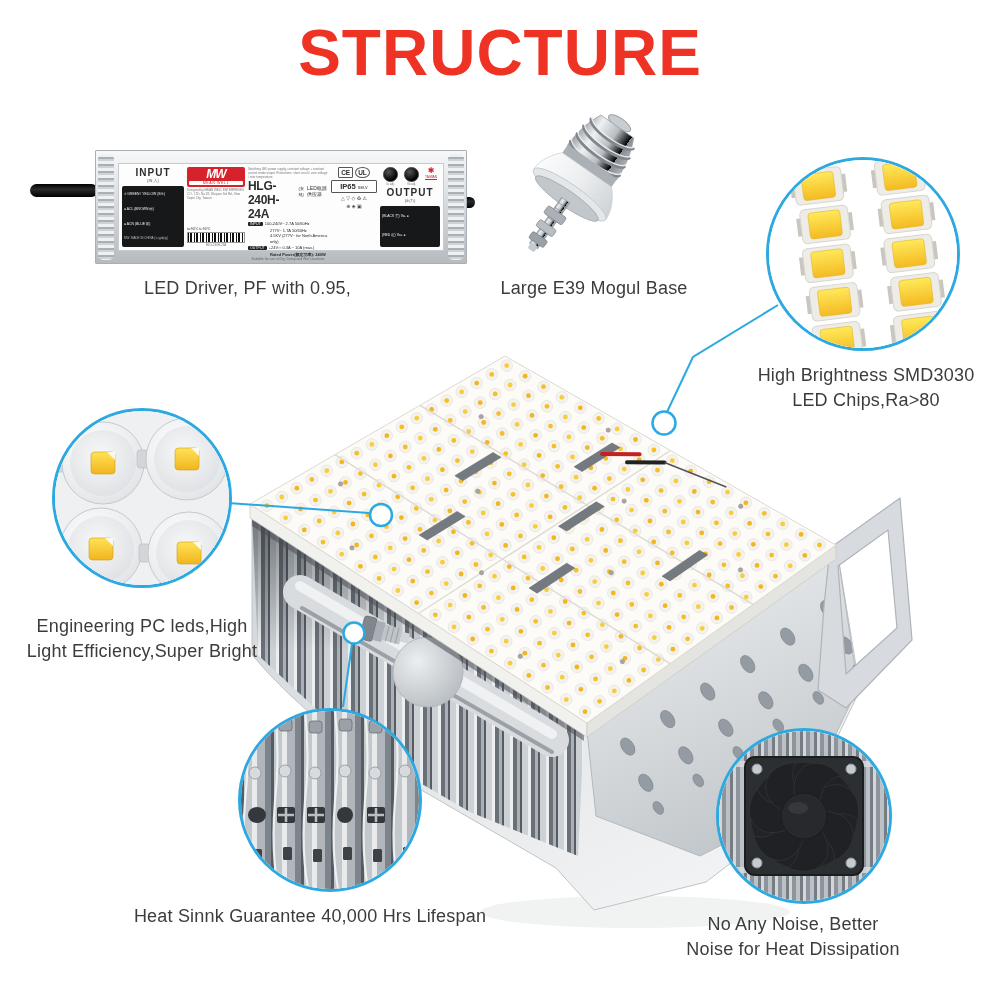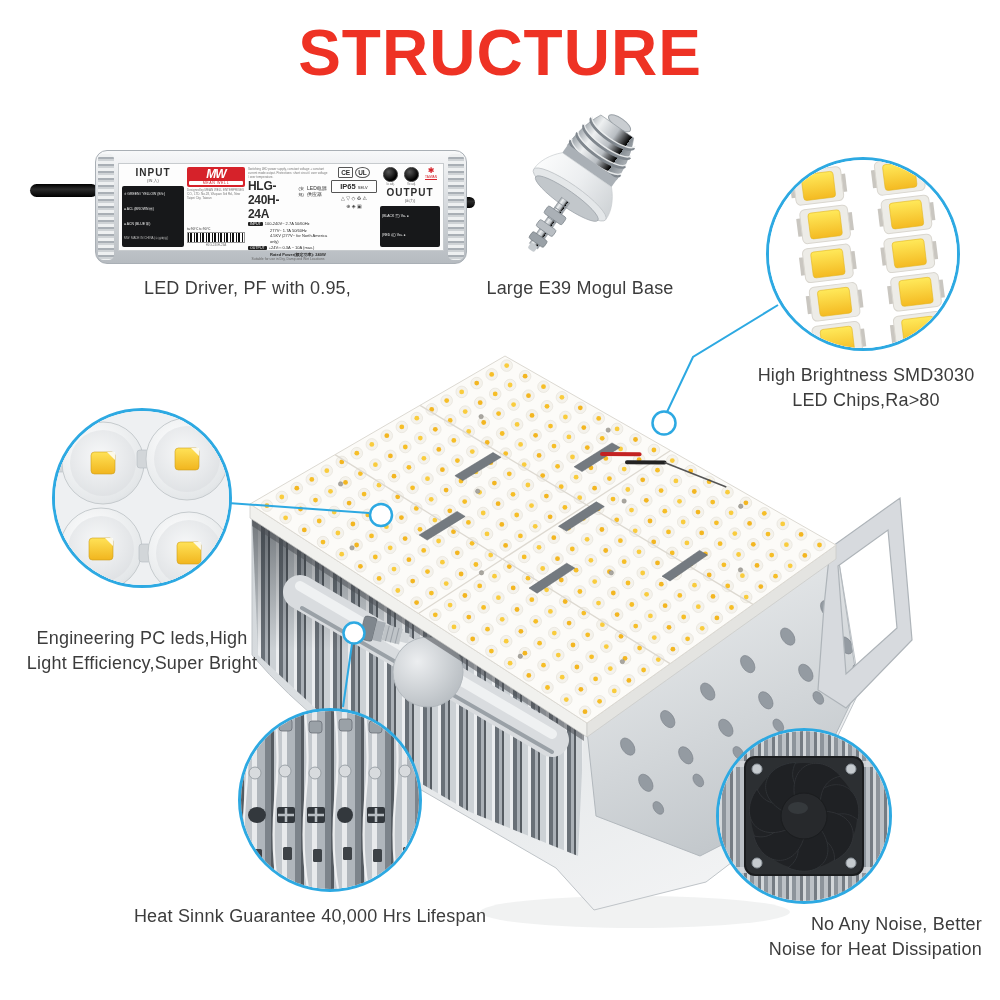--- a/index.html
+++ b/index.html
@@ -7,21 +7,21 @@
           font-family:"Liberation Sans",sans-serif;}
   .abs{position:absolute;}
   #title{left:0;top:16px;width:1000px;text-align:center;font-size:64px;font-weight:700;
          letter-spacing:1px;color:#EE3224;}
   .caption{position:absolute;text-align:center;color:#3C3C3C;font-size:18px;line-height:25px;letter-spacing:.2px;}
   .callout{position:absolute;border:3px solid #2DA9E2;border-radius:50%;overflow:hidden;background:#fff;box-sizing:border-box;}
   .callout svg{display:block;}
   
   #driver{left:30px;top:142px;width:450px;height:128px;}
   .wire{position:absolute;background:linear-gradient(#000,#2b2b2b 40%,#000);border-radius:7px;}
-  #driver-body{position:absolute;left:65px;top:8px;width:370px;height:112px;border-radius:12px;
+  #driver-body{position:absolute;left:65px;top:8px;width:370px;height:112px;border-radius:1px;
      background:linear-gradient(#f7f8f9,#d2d6da 55%,#b6bbc0);border:1px solid #a9afb5;}
   .flange{position:absolute;top:3px;bottom:3px;width:16px;
      background:repeating-linear-gradient(180deg,#eef0f1 0 3px,#a9afb5 3px 5px,#cfd3d6 5px 7px);border-radius:5px;}
   #driver-label{position:absolute;left:22px;top:12px;right:22px;bottom:12px;background:#fdfdfd;
      border:1px solid #c7cbce;display:flex;padding:3px;box-sizing:border-box;gap:3px;color:#2c2c2c;}
   .dcol{display:flex;flex-direction:column;min-width:0;}
   .blackpanel{background:#17181a;color:#f2f2f2;border-radius:2px;padding:2px 2px;}
   .t10{font-size:10px;font-weight:700;letter-spacing:1px;}
   .t4{font-size:4px;line-height:5.5px;}
   .t35{font-size:3.4px;line-height:5px;}
@@ -1166,32 +1166,32 @@
           <path d="M 5,-14 C 28,-46 60,-30 54,4 C 40,-8 24,-2 8,16 C 0,8 -2,-4 5,-14 Z" fill="#1f2124" stroke="#34373b" stroke-width="0.7" transform="rotate(308.4)"></path>
         </g>
       <circle cx="85" cy="85" r="23" fill="#27292c" stroke="#1b1d1f"></circle>
       <ellipse cx="79" cy="77" rx="10" ry="6" fill="#3a3d41" opacity=".8"></ellipse>
     </svg>
   </div>
 
   <div class="caption" style="left:25px;top:276px;width:445px;">
     <div>LED Driver, PF with 0.95,</div>
   </div>
-  <div class="caption" style="left:460px;top:276px;width:240px;">
+  <div class="caption" style="left:474px;top:276px;width:240px;">
     <div>Large E39 Mogul Base</div>
   </div>
   <div class="caption" style="left:726px;top:363px;width:280px;">
     <div>High Brightness SMD3030</div>
     <div>LED Chips,Ra&gt;80</div>
   </div>
-  <div class="caption" style="left:8px;top:614px;width:268px;margin-top:12px;">
+  <div class="caption" style="left:8px;top:614px;width:268px;">
     <div>Engineering PC leds,High</div>
     <div>Light Efficiency,Super Bright</div>
   </div>
   <div class="caption" style="left:55px;top:904px;width:510px;">
     <div>Heat Sinnk Guarantee 40,000 Hrs Lifespan</div>
   </div>
-  <div class="caption" style="left:682px;top:912px;width:300px;text-align:right;">
+  <div class="caption" style="left:643px;top:912px;width:300px;">
     <div>No Any Noise, Better</div>
     <div>Noise for Heat Dissipation</div>
   </div>
 
 </div>
 
 </body></html>

